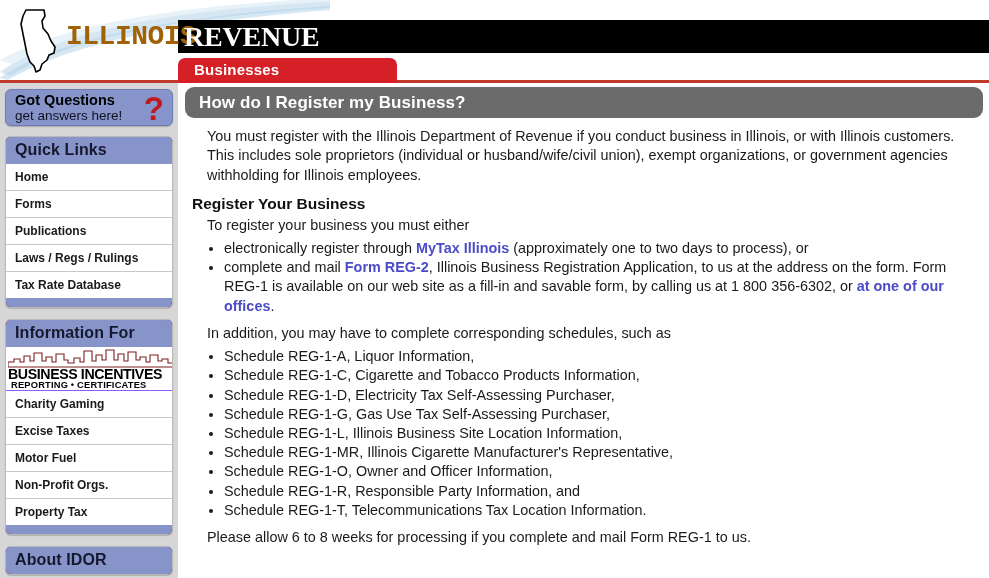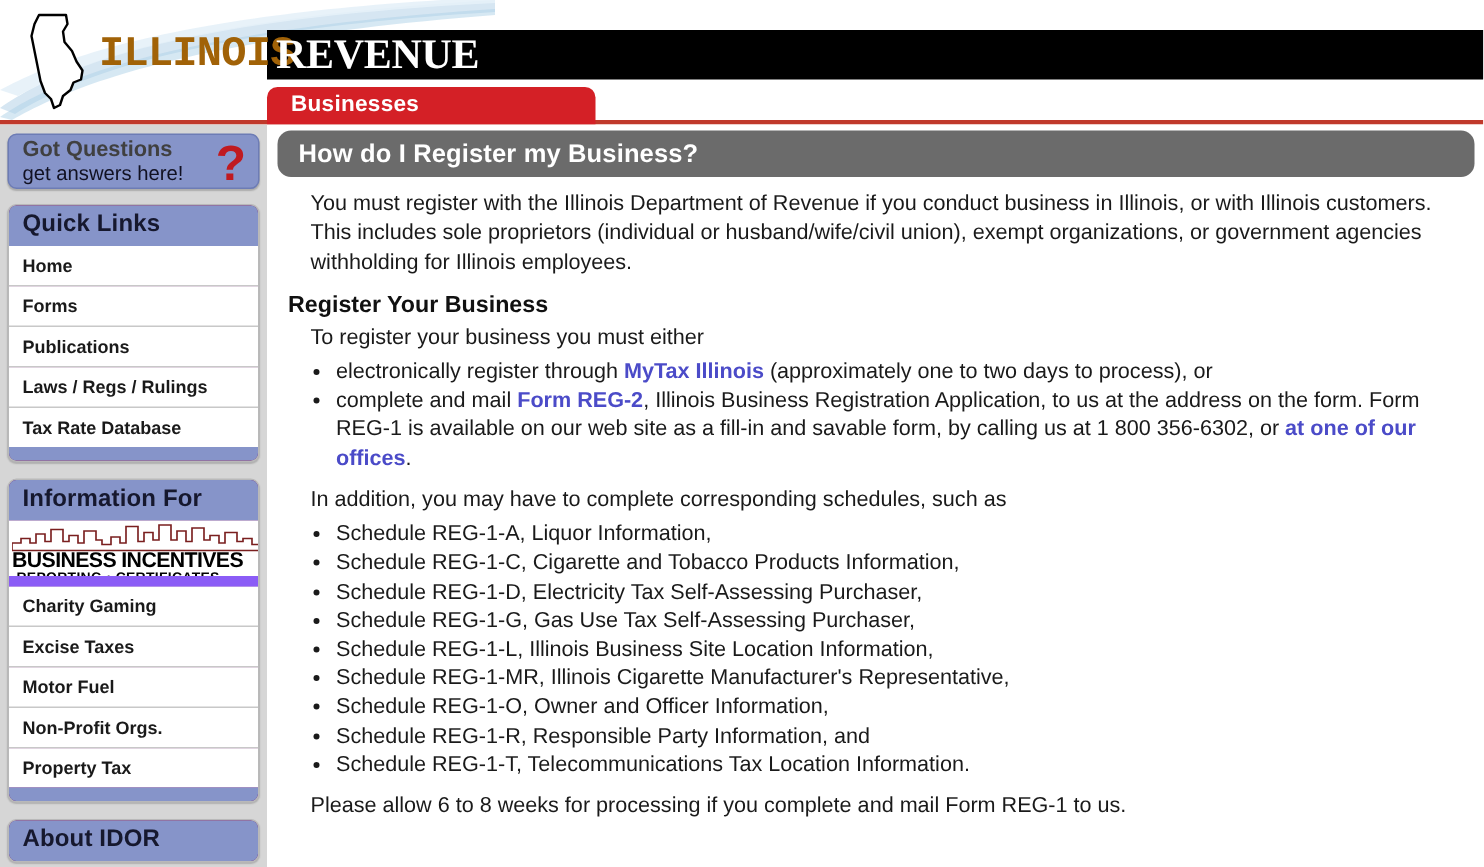--- a/index.html
+++ b/index.html
@@ -155,42 +155,42 @@
     border: 1px solid #6d7cb5;
     position: relative;
     box-sizing: border-box;
     box-shadow: 0 1px 1px rgba(0,0,0,0.2);
   }
   #gq-line1 {
     position: absolute;
     left: 9px; top: 2px;
     font-size: 14.5px;
     font-weight: bold;
-    color: #404040;
+    color: #000000;
   }
   #gq-line2 {
     position: absolute;
     left: 9px; top: 18px;
     font-size: 13.5px;
     color: #111122;
   }
   #gq-mark {
     position: absolute;
     right: 8px; top: 0px;
     font-size: 33px;
     font-weight: bold;
     color: #c01a20;
     font-family: "Liberation Sans", sans-serif;
     line-height: 37px;
   }
 
   
   #biz-incentives {
     background: #ffffff;
-    border-bottom: 7px solid #8b5cf6;
+    border-bottom: 1px solid #8b5cf6;
     padding: 2px 0 1px 0;
     position: relative;
     height: 44px;
     box-sizing: border-box;
     overflow: hidden;
   }
   #skyline { position: absolute; left: 2px; top: 1px; }
   #bi-title {
     position: absolute;
     left: 2px; top: 19px;

